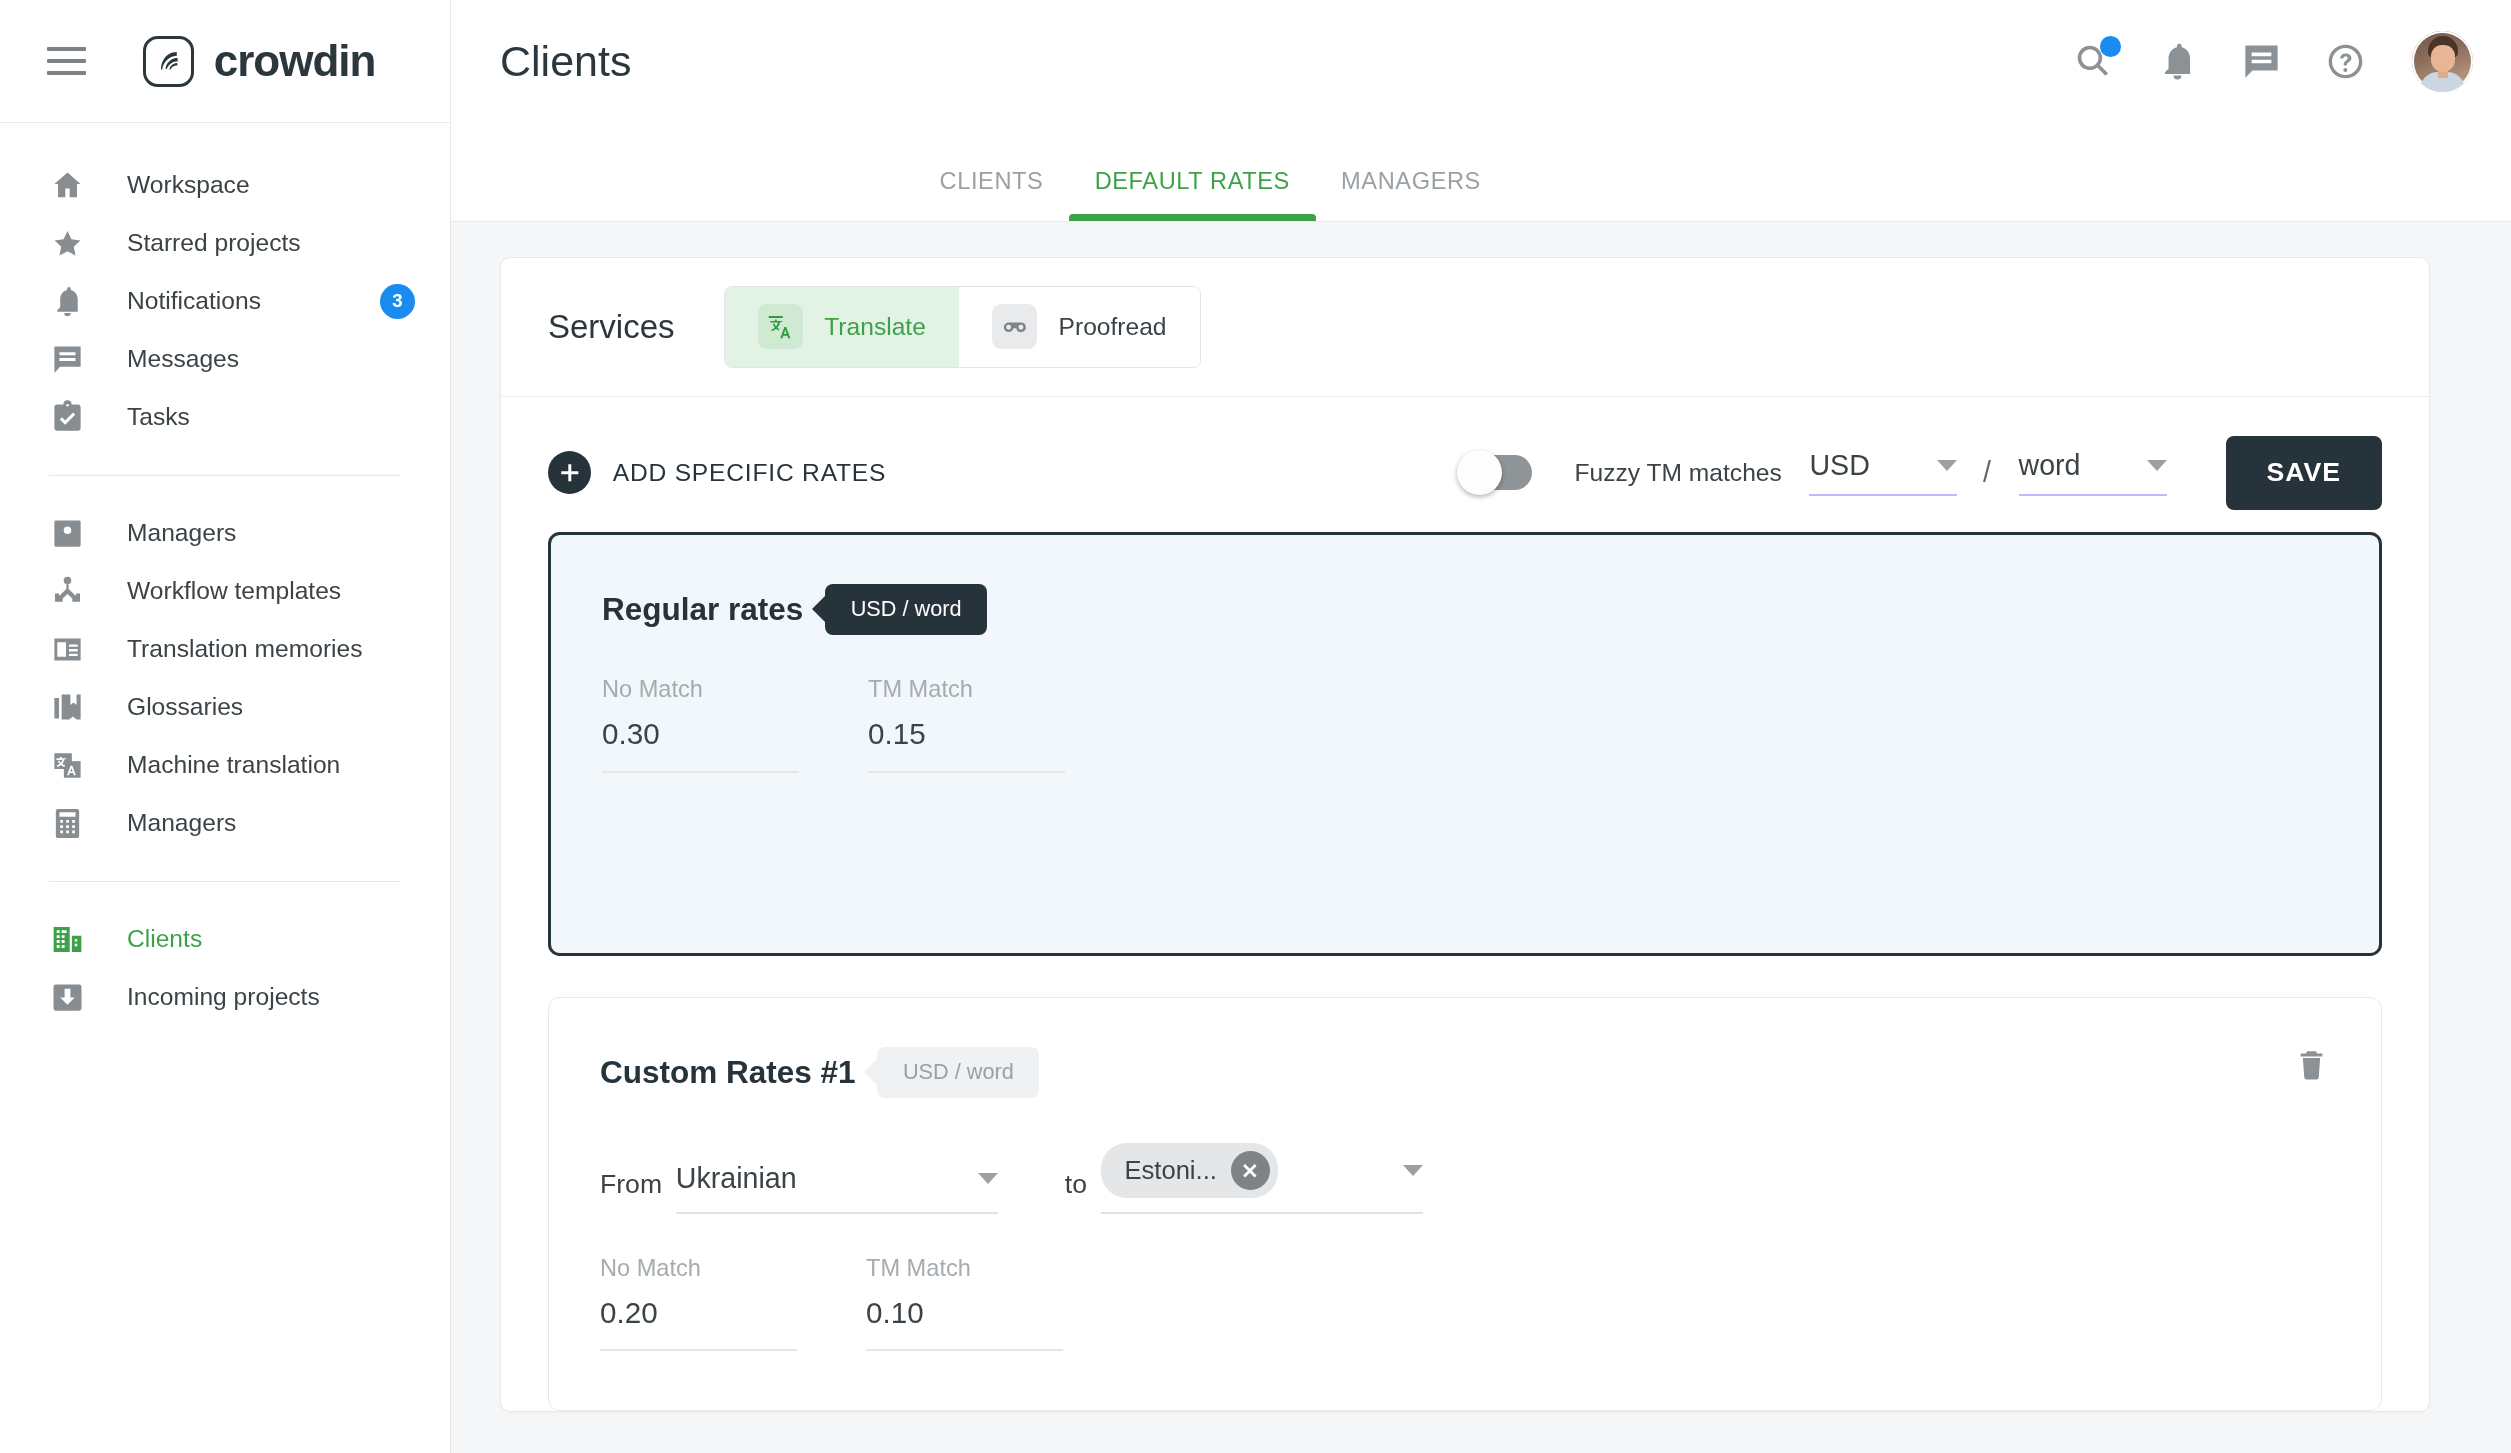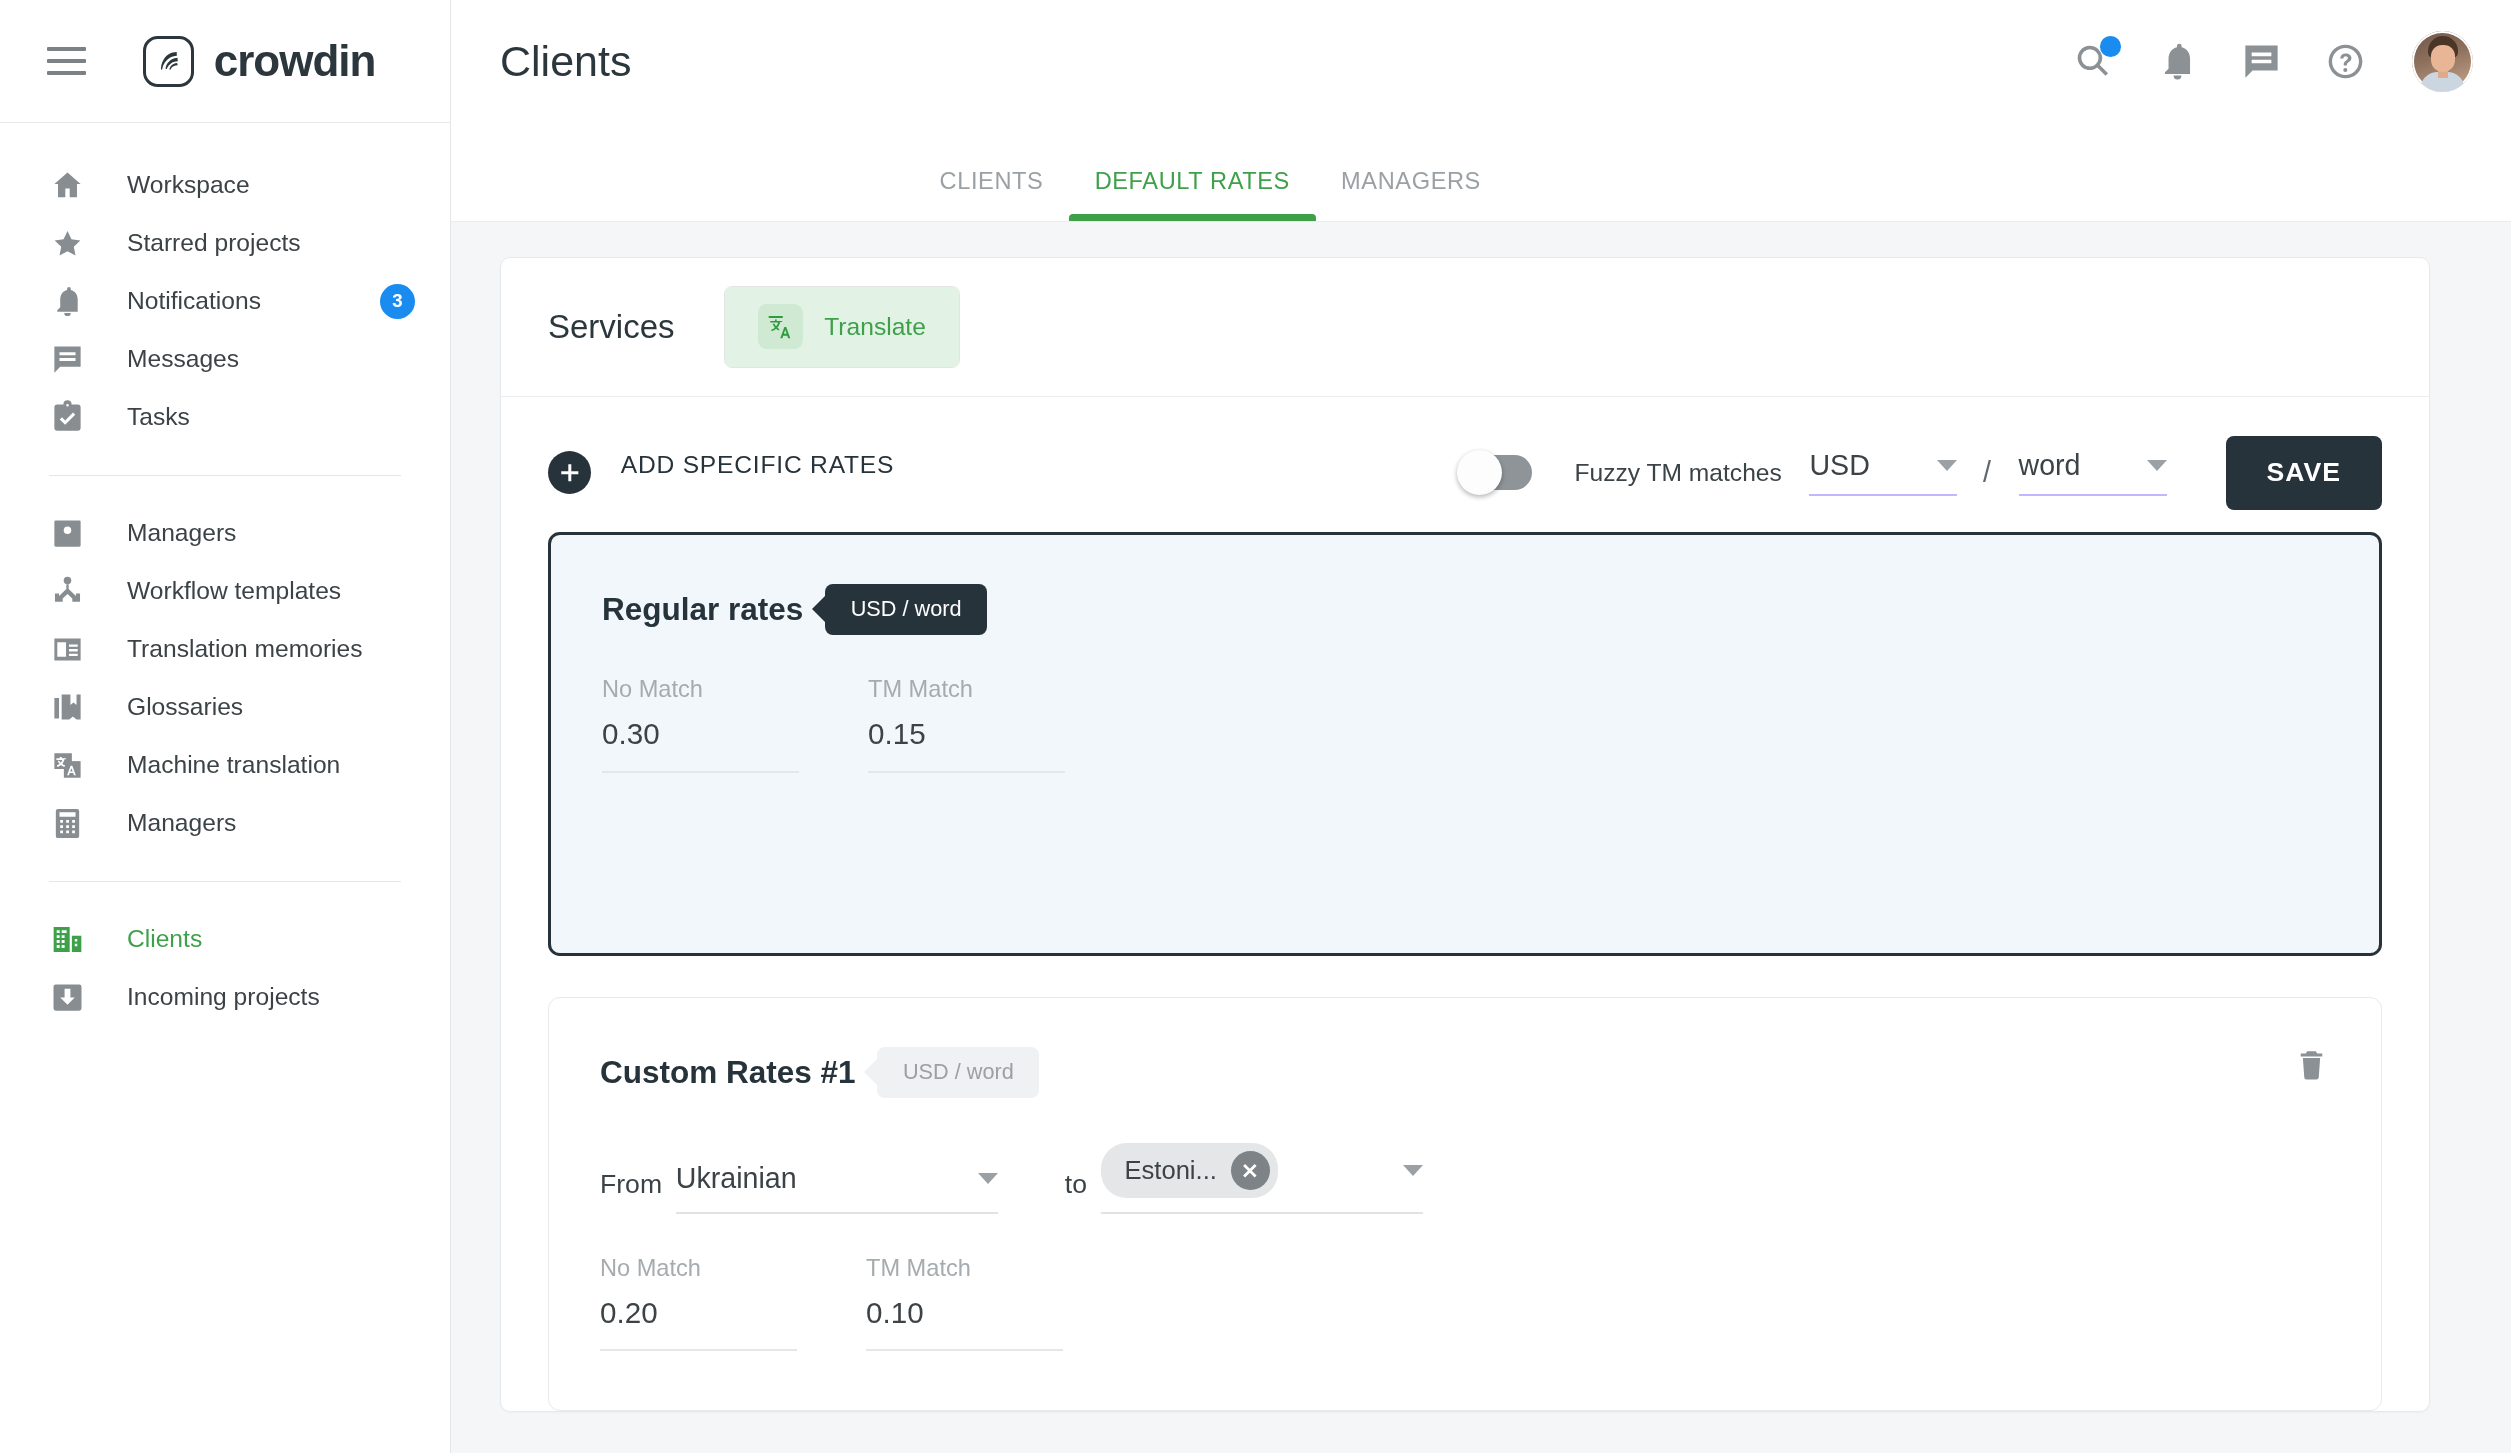--- a/index.html
+++ b/index.html
@@ -110,21 +110,21 @@
     padding: 17.7px 33px; cursor: pointer; background: #fff;
     font-size: 24.6px; color: #3c4347;
   }
   .seg.active { background: #e2f2e4; color: #3ea14a; }
   .seg-ico { width: 45px; height: 45px; border-radius: 8.9px; display:flex; align-items:center; justify-content:center; background:#e8eaec; color:#7e8488; }
   .seg.active .seg-ico { background: #cfe9d3; color: #2e9c3e; }
   .seg-ico svg { width: 29.6px; height: 29.6px; fill: currentColor; display:block; }
 
   
   .toolbar-row { display: flex; align-items: center; padding: 39px 47px 21.7px 47px; }
-  .add-rates { display: flex; align-items: flex-start; cursor: pointer; gap: 8px; }
+  .add-rates { display: flex; align-items: center; cursor: pointer; }
   .plus-btn {
     width: 43px; height: 43px; border-radius: 50%; background: #27333b;
     color: #fff; display:flex; align-items:center; justify-content:center;
     font-size: 31.5px; line-height: 1; font-weight: 400;
   }
   .plus-btn svg { width: 25.6px; height: 25.6px; fill: #fff; display:block; }
   .add-rates-label { margin-left: 21.7px; font-size: 24.6px; letter-spacing: 0.8px; color: #27333b; font-weight: 500; }
 
   .toolbar-right { margin-left: auto; display: flex; align-items: center; }
   .switch {
@@ -392,20 +392,28 @@
           <div class="segmented">
             <div class="seg active">
               <span class="seg-ico">
                 <svg viewBox="0 0 24 24">
                     <path d="M3 3.3h11.4v1.5H3z"></path>
                     <path d="M9.5 6.1H8.1v1.2H4.3v1.3h6.4c-.3 1.1-.9 2.1-1.7 3-.5-.6-1-1.3-1.3-2.1H6.2c.4 1.2 1 2.3 1.8 3.2-.9.7-1.9 1.3-3 1.7l.5 1.3c1.3-.5 2.5-1.2 3.5-2.1.6.6 1.3 1.1 2.1 1.5l.6-1.3c-.6-.3-1.2-.7-1.7-1.1 1.2-1.3 2-2.9 2.3-4.6h1.6V7.3H9.5z"></path>
                     <path d="M17.2 12.2h-1.5l-3.3 9.1h1.7l.7-2.1h3.3l.7 2.1h1.7zm-1.9 5.5 1.1-3.3 1.1 3.3z"></path>
                   </svg>
               </span>
               <span>Translate</span>
+            </div>
+            <div class="seg">
+              <span class="seg-ico">
+                <svg viewBox="0 0 24 24">
+                    <path d="M7 8.5A3.9 3.9 0 0 0 7 16.3a3.9 3.9 0 0 0 3.8-3.1h2.4a3.9 3.9 0 1 0 3.8-4.7zm0 1.9a2 2 0 1 1 0 4 2 2 0 0 1 0-4zm10 0a2 2 0 1 1 0 4 2 2 0 0 1 0-4z"></path>
+                  </svg>
+              </span>
+              <span>Proofread</span>
             </div>
           </div>
         </div>
 
         <div class="toolbar-row">
           <div class="add-rates">
             <span class="plus-btn">
               <svg viewBox="0 0 24 24">
                   <path d="M10.6 4h2.8v6.6H20v2.8h-6.6V20h-2.8v-6.6H4v-2.8h6.6z"></path>
                 </svg>

